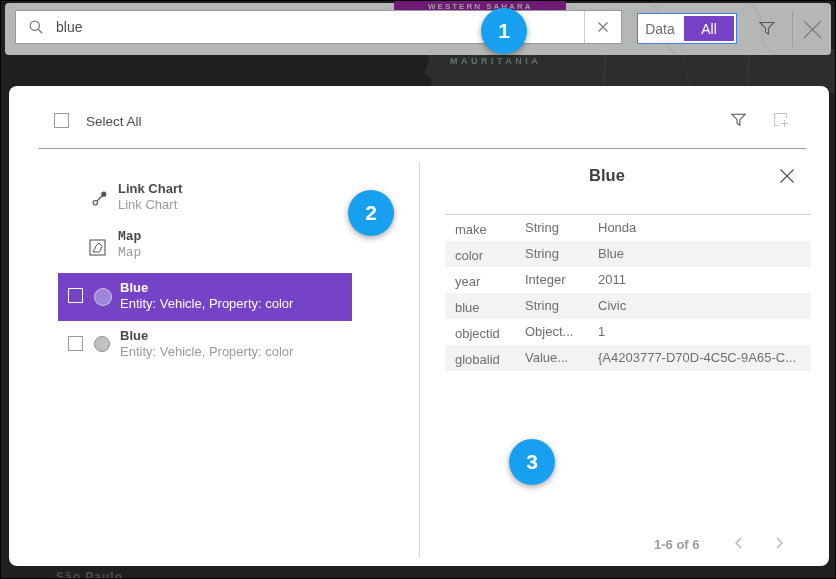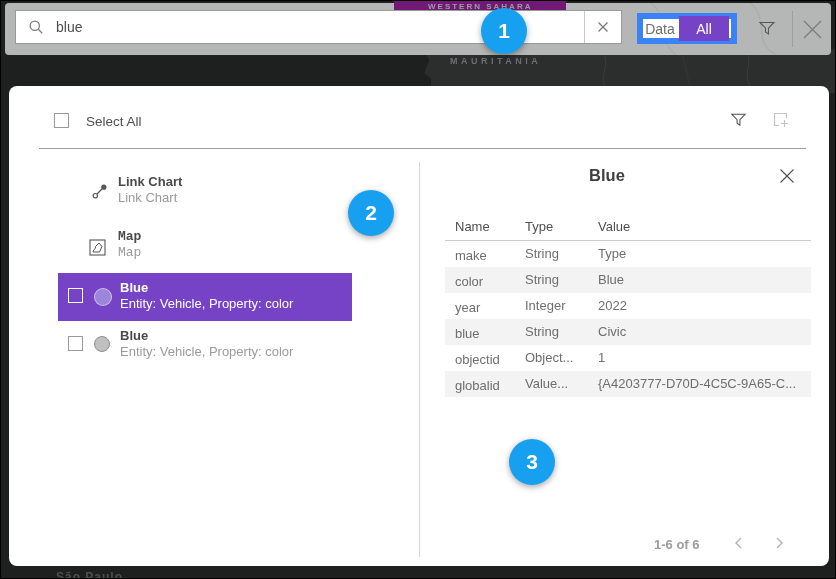--- a/index.html
+++ b/index.html
@@ -28,42 +28,42 @@
     border-radius:4px; z-index:10;}
   .toolbar-ghost{position:absolute; right:0; top:0; opacity:.55;}
   .searchbox{position:absolute; left:10px; top:7px; width:607px; height:34px; background:#fff;
     border:1px solid #999; box-sizing:border-box; display:flex; align-items:center;}
   .searchbox .mag{margin:0 10px 0 12px; display:flex;}
   .search-input{flex:1; border:none; outline:none; background:transparent; font-size:14px;
     color:#4d4d4d; font-family:"Liberation Sans", sans-serif; min-width:0;}
   .clear-btn{width:36px; align-self:stretch; border-left:1px solid #ccc; display:flex;
     align-items:center; justify-content:center; cursor:pointer;}
   .segmented{position:absolute; left:632px; top:10px; width:100px; height:31px; background:#fff;
-    border:6px solid #3b82f6; box-sizing:border-box; display:flex; align-items:center;}
+    border:1px solid #3b82f6; box-sizing:border-box; display:flex; align-items:center;}
   .seg-data{flex:1; text-align:center; font-size:14px; color:#6e6e6e; cursor:pointer;}
   .seg-all{width:50px; height:25px; margin:2px; background:#7642c6; color:#fff; font-size:14px;
     display:flex; align-items:center; justify-content:center; cursor:pointer;}
   .tb-funnel{position:absolute; left:753px; top:16px; cursor:pointer;}
   .tb-divider{position:absolute; left:787px; top:8px; width:1px; height:36px; background:#9e9e9e;}
   .tb-close{position:absolute; left:796px; top:15px; cursor:pointer;}
   
   .panel{position:absolute; left:8px; top:85px; width:820px; height:480px; background:#fff;
     border-radius:8px; z-index:20;}
   .cb{box-sizing:border-box; border:1px solid #9a9a9a; background:#fff; cursor:pointer;}
   .selectall-cb{position:absolute; left:45px; top:27px; width:15px; height:15px;}
   .selectall-label{position:absolute; left:77px; top:28px; font-size:13.5px; color:#4f4f4f;}
   .panel-funnel{position:absolute; left:721px; top:25px; cursor:pointer;}
   .panel-add{position:absolute; left:762px; top:24px; cursor:pointer;}
   .hdivider{position:absolute; left:30px; top:62px; width:767px; height:1px; background:#9b9b9b;}
   .vdivider{position:absolute; left:410px; top:76px; width:1px; height:395px; background:#d6d6d6;}
   
   .ritem{position:absolute; cursor:pointer;}
   .ritem .title{position:absolute; font-size:13px; font-weight:bold; color:#4a4a4a; white-space:nowrap;}
   .ritem .subtitle{position:absolute; font-size:13px; color:#9b9b9b; white-space:nowrap;}
-  .ritem-1{left:74px; top:86px; width:280px; height:38px;text-decoration:underline;}
+  .ritem-1{left:74px; top:93px; width:280px; height:38px;text-decoration:underline;}
   .ritem-1 .ricon{position:absolute; left:8px; top:10px;}
   .ritem-1 .title{left:35px; top:2px;} .ritem-1 .subtitle{left:35px; top:18px;}
   .ritem-2{left:74px; top:141px; width:280px; height:38px;font-family:Liberation Mono, monospace;}
   .ritem-2 .ricon{position:absolute; left:6px; top:12px;}
   .ritem-2 .title{left:35px; top:2px;} .ritem-2 .subtitle{left:35px; top:18px;}
   .ritem-3{left:49px; top:187px; width:294px; height:48px; background:#7642c6;}
   .ritem-3 .cb{position:absolute; left:10px; top:15px; width:15px; height:15px; border-color:#fff; background:transparent;}
   .ritem-3 .ecircle{position:absolute; left:36px; top:15px; width:16px; height:16px; border-radius:50%;
     background:#9c85da; border:1px solid rgba(255,255,255,.5);}
   .ritem-3 .title{left:62px; top:7px; color:#fff;}
@@ -209,40 +209,35 @@
 
     <div class="details-title">Blue</div>
     <span class="details-close">
       <svg width="16" height="16" viewBox="0 0 16 16">
         <line x1="1.5" y1="1.5" x2="14.5" y2="14.5" stroke="#4f4f4f" stroke-width="1.1"></line>
         <line x1="14.5" y1="1.5" x2="1.5" y2="14.5" stroke="#4f4f4f" stroke-width="1.1"></line>
       </svg>
     </span>
 
     <div class="dtable">
-      <div class="thead">
-        <span class="c1">Name</span>
-        <span class="c2">Type</span>
-        <span class="c3">Value</span>
-      </div>
       <div class="thead-line"></div>
       <div class="trow">
         <span class="c1">make</span>
         <span class="c2">String</span>
-        <span class="c3">Type</span>
+        <span class="c3">Honda</span>
       </div>
       <div class="trow alt">
         <span class="c1">color</span>
         <span class="c2">String</span>
         <span class="c3">Blue</span>
       </div>
       <div class="trow">
         <span class="c1">year</span>
         <span class="c2">Integer</span>
-        <span class="c3">2022</span>
+        <span class="c3">2011</span>
       </div>
       <div class="trow alt">
         <span class="c1">blue</span>
         <span class="c2">String</span>
         <span class="c3">Civic</span>
       </div>
       <div class="trow">
         <span class="c1">objectid</span>
         <span class="c2">Object...</span>
         <span class="c3">1</span>

